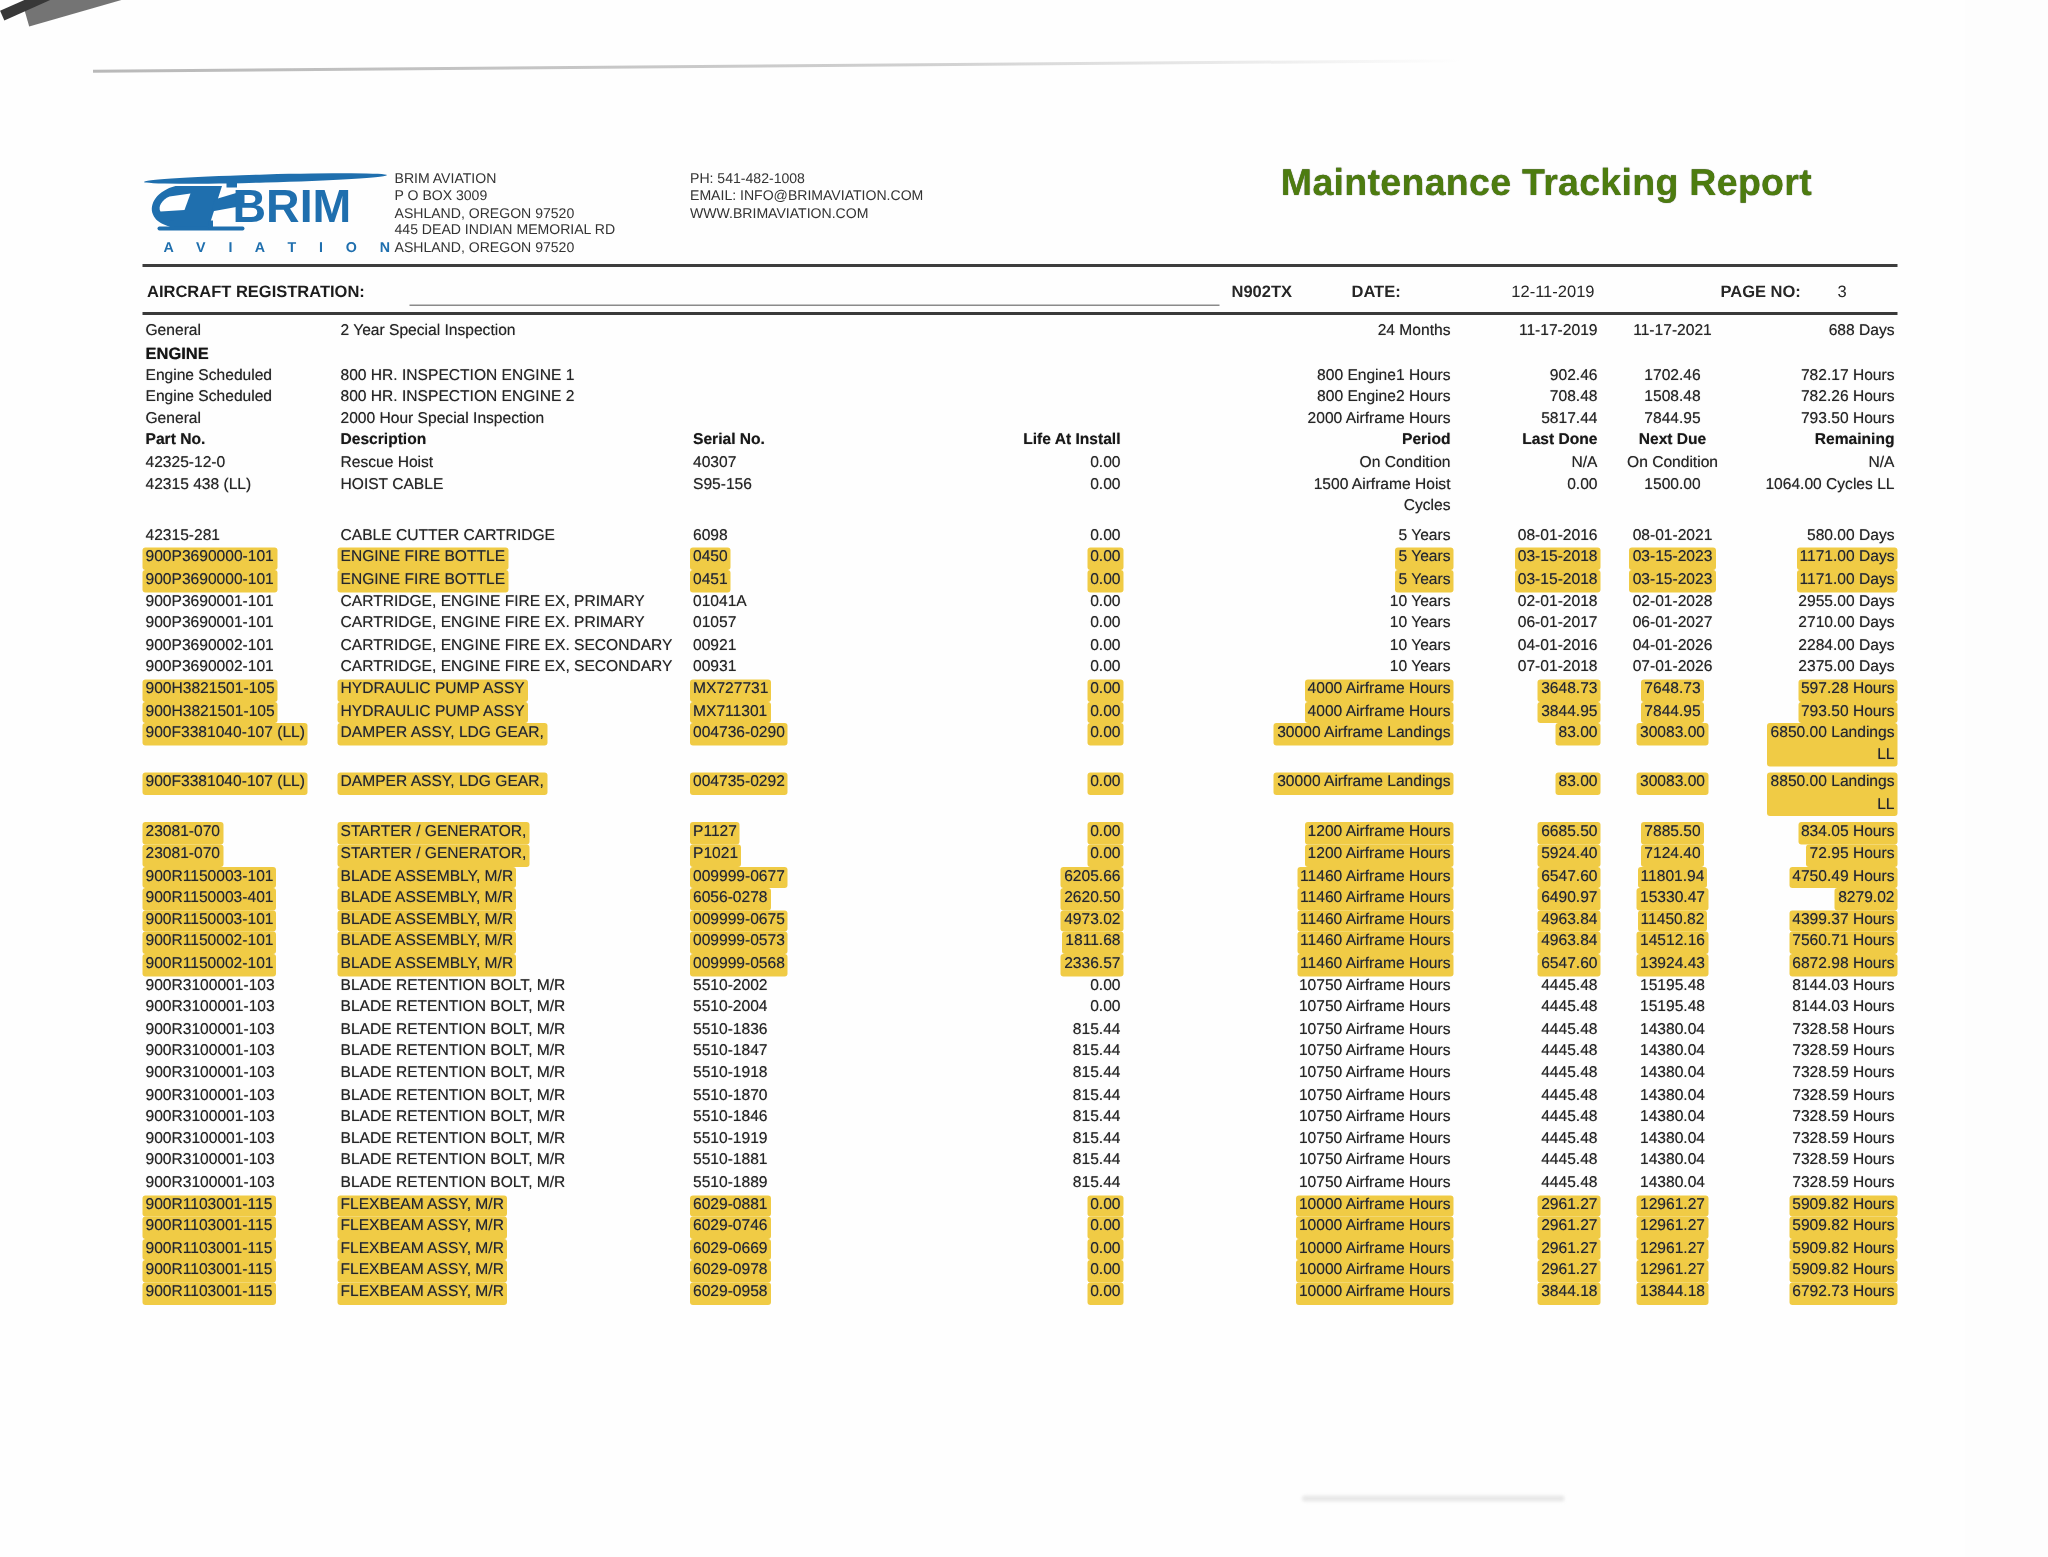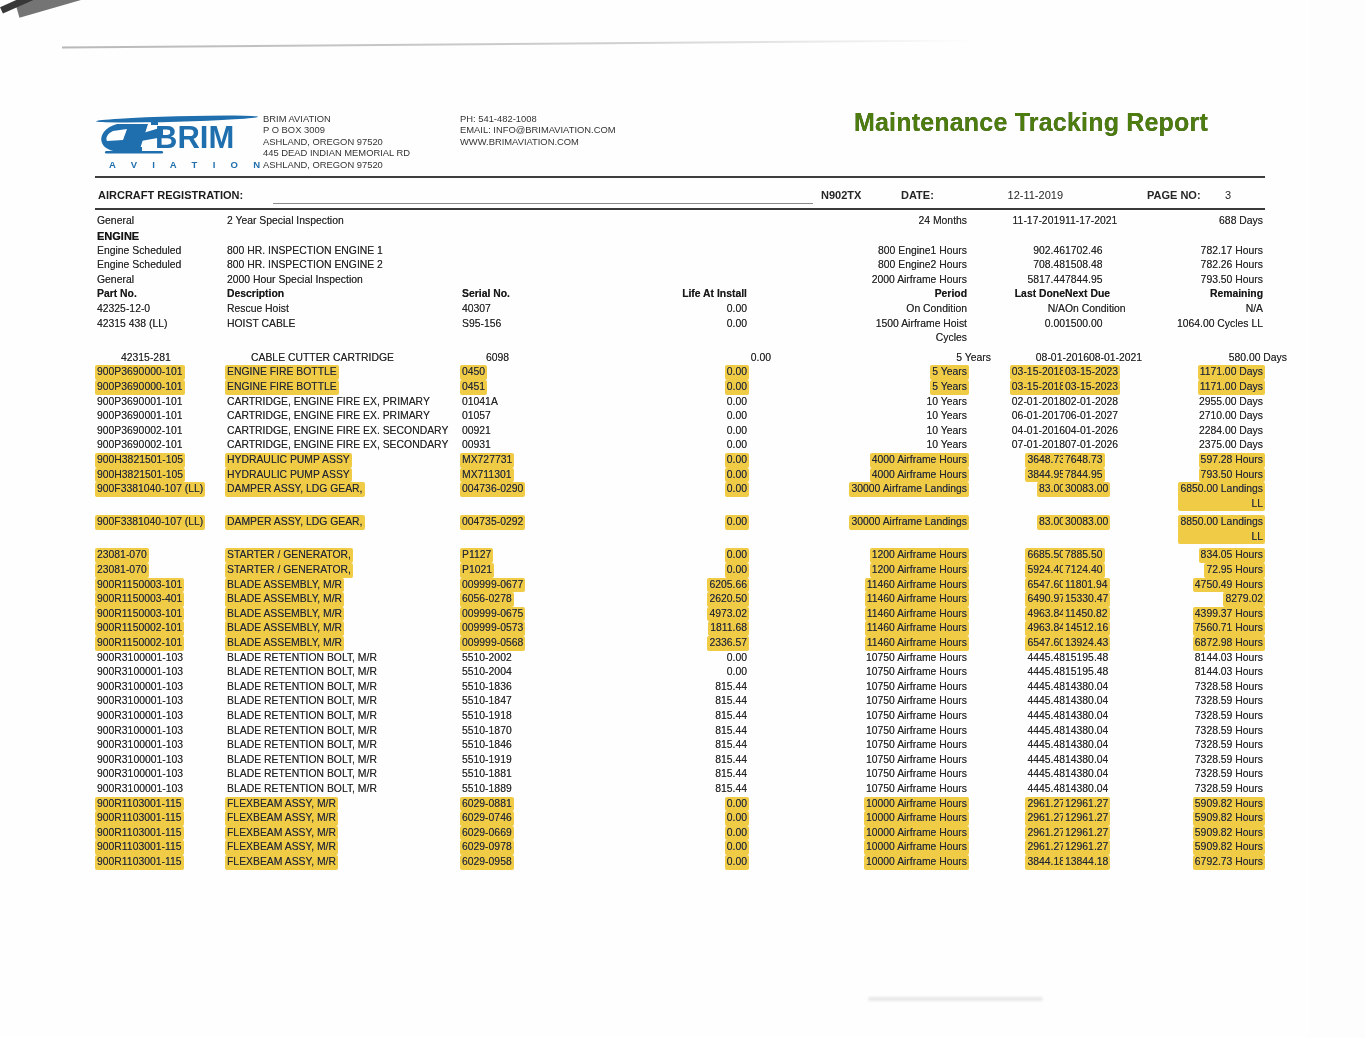--- a/index.html
+++ b/index.html
@@ -44,21 +44,21 @@
   .tbody{position:absolute;left:97px;top:214px;width:1170px;}
   .trow{display:flex;line-height:14.6px;font-size:10.4px;text-shadow:0 0 .5px #777;}
   .section-row{line-height:15px;font-size:11px;font-weight:700;color:#141414;text-shadow:0 0 .5px #555;}
   .c{flex:0 0 auto;}
   .c0{width:130px;}
   .c1{width:235px;}
   .c2{width:130px;}
   .c3{width:155px;text-align:right;}
   .c4{width:220px;text-align:right;white-space:pre-line;}
   .c5{width:98px;text-align:right;}
-  .c6{width:100px;text-align:left;}
+  .c6{width:100px;text-align:center;}
   .c7{width:98px;text-align:right;white-space:pre-line;}
   .th{font-weight:700;color:#181818;}
   .mark{display:inline-block;background:var(--hl);padding:0 2px;margin:0 -2px;border-radius:2px;
         box-decoration-break:clone;}
 </style>
 </head>
 <body>
 
 <div class="page">
 
@@ -178,21 +178,21 @@
         <div class="c c0">42315 438 (LL)</div>
         <div class="c c1">HOIST CABLE</div>
         <div class="c c2">S95-156</div>
         <div class="c c3">0.00</div>
         <div class="c c4">1500 Airframe Hoist
 Cycles</div>
         <div class="c c5">0.00</div>
         <div class="c c6">1500.00</div>
         <div class="c c7">1064.00 Cycles LL</div>
       </div>
-      <div class="trow" style="margin-top: 5px; margin-left: 24px;">
+      <div class="trow" style="margin-top: 5px;">
         <div class="c c0">42315-281</div>
         <div class="c c1">CABLE CUTTER CARTRIDGE</div>
         <div class="c c2">6098</div>
         <div class="c c3">0.00</div>
         <div class="c c4">5 Years</div>
         <div class="c c5">08-01-2016</div>
         <div class="c c6">08-01-2021</div>
         <div class="c c7">580.00 Days</div>
       </div>
       <div class="trow">

